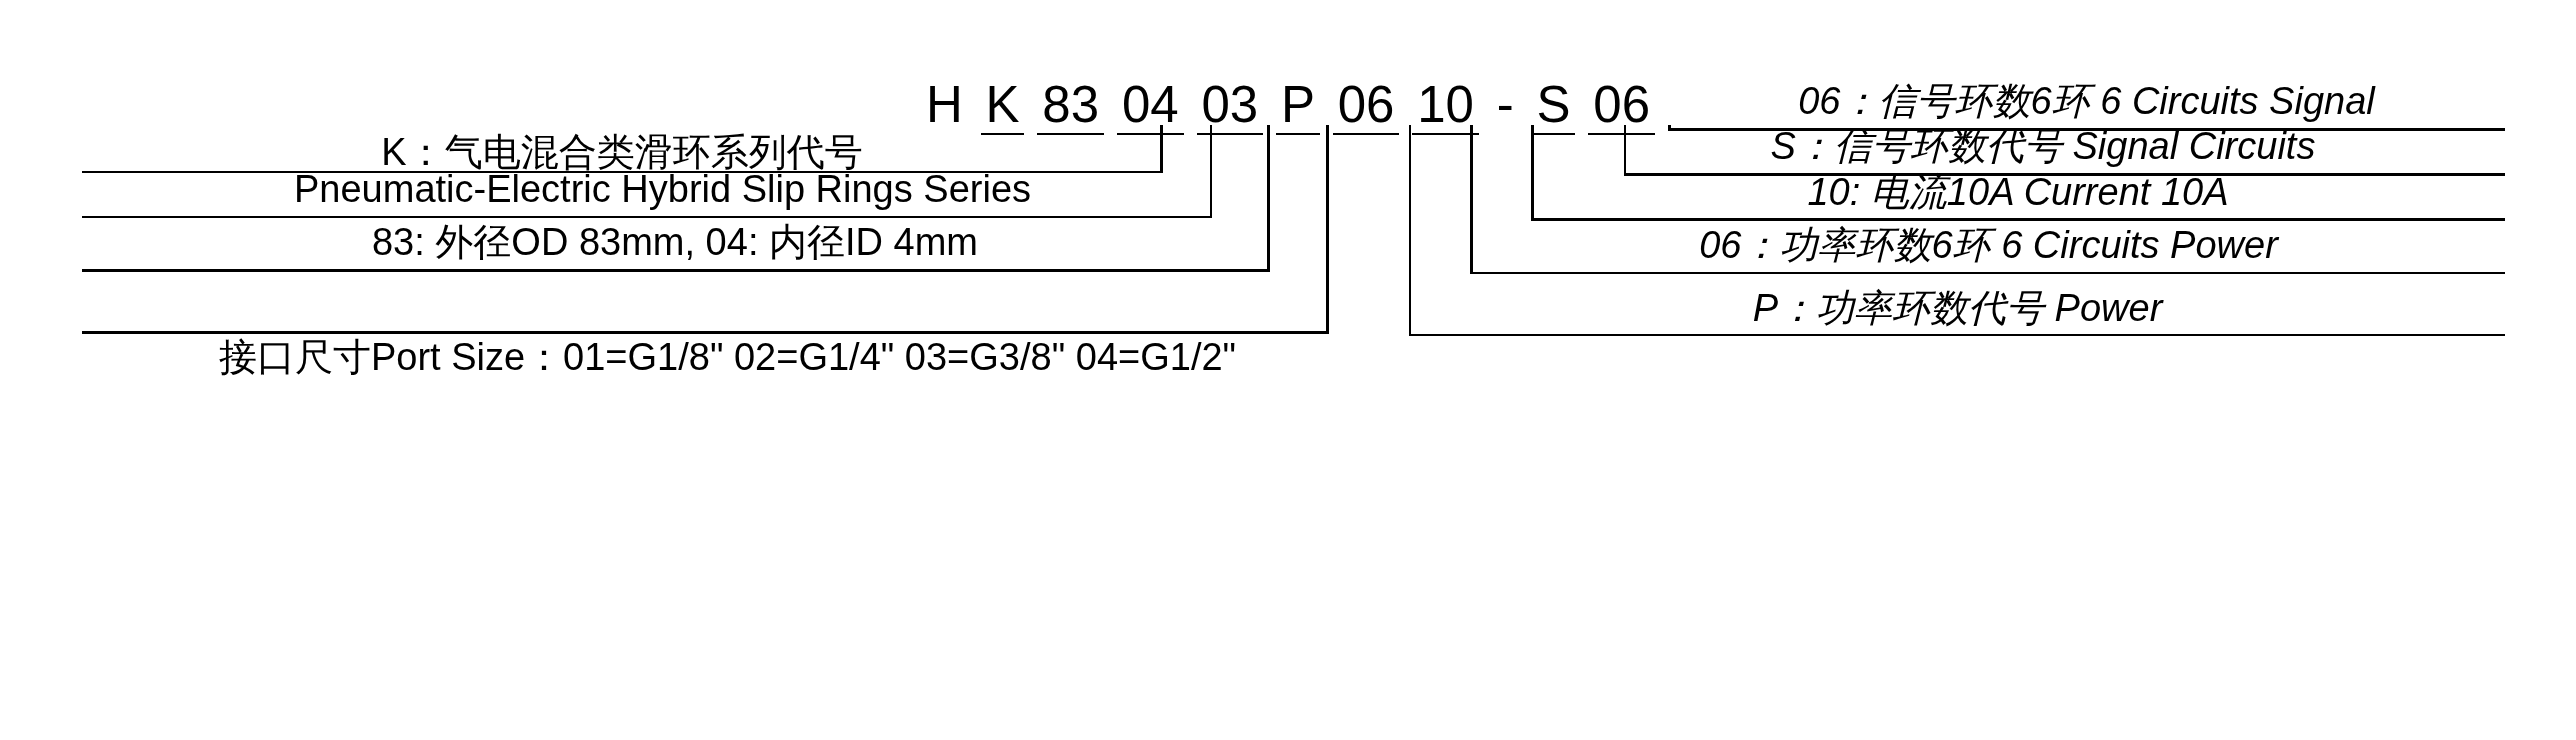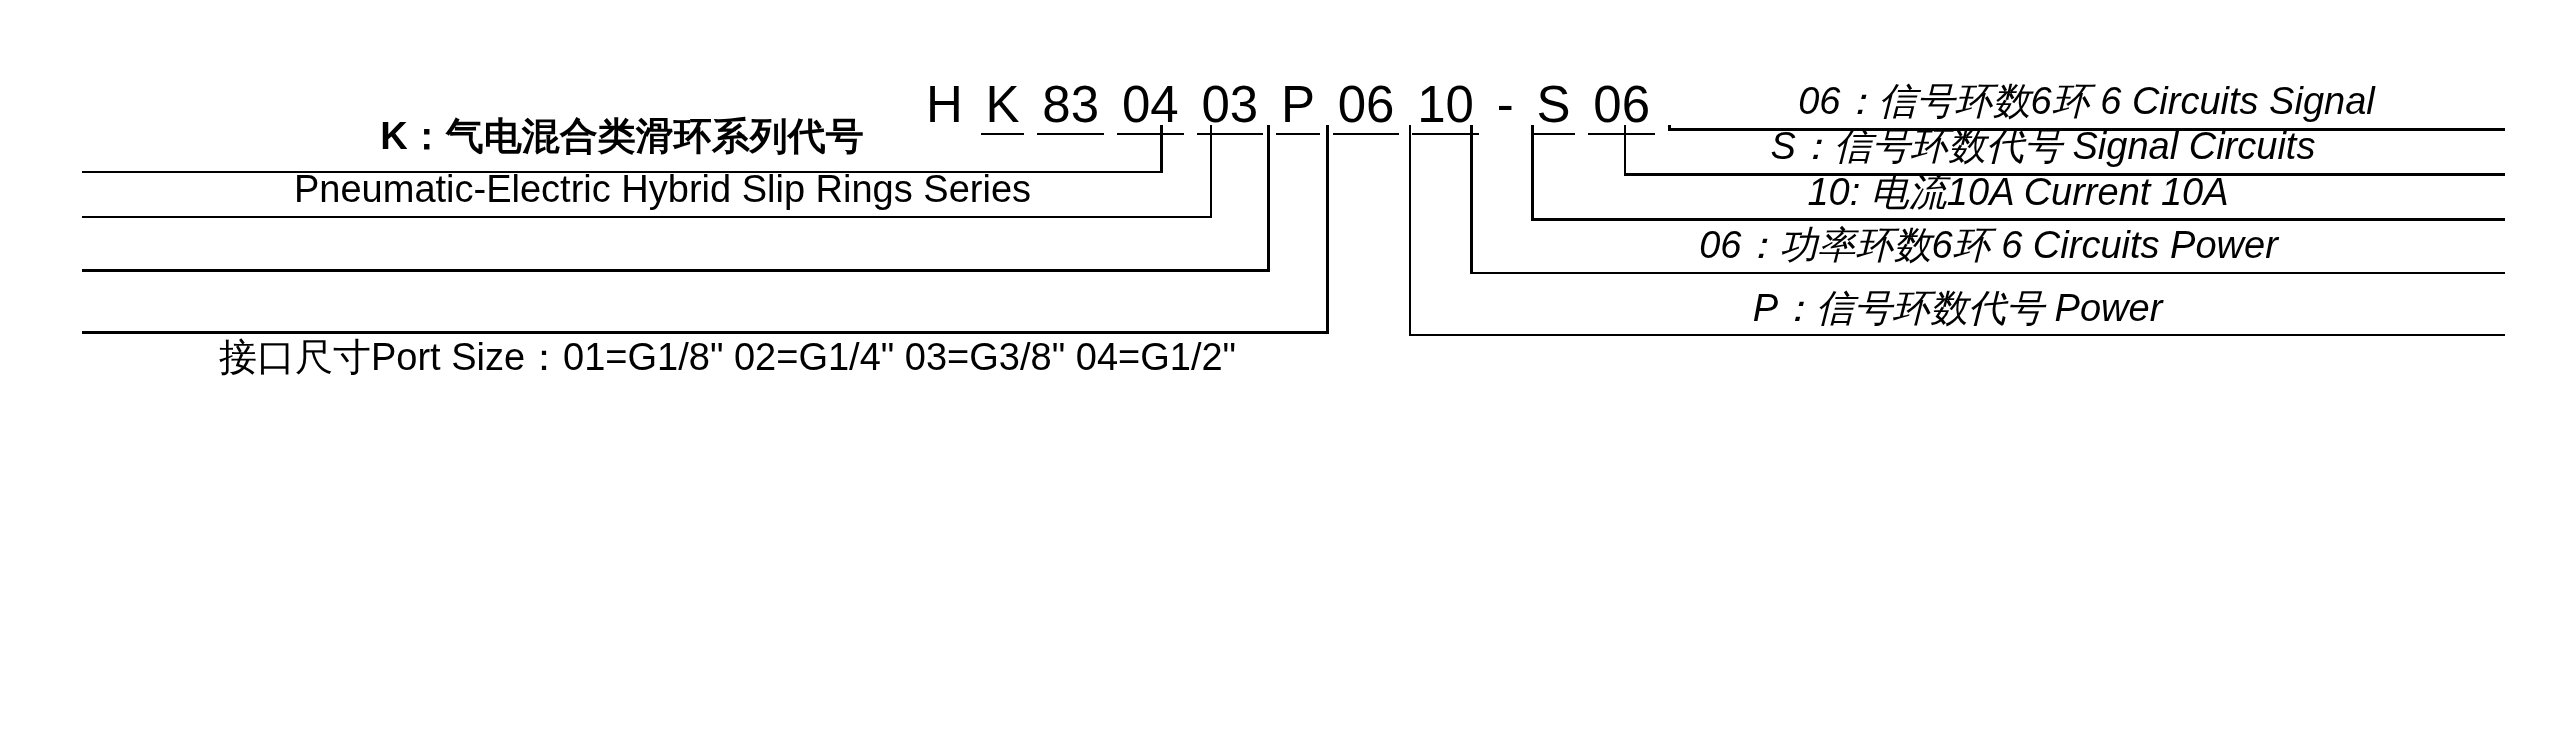--- a/index.html
+++ b/index.html
@@ -100,32 +100,33 @@
       <line x1="1795" y1="333" x2="3055" y2="333"></line>
       <line x1="1720" y1="409" x2="3055" y2="409"></line>
 
     </g>
   </svg>
 
   <div class="code-row">
     <span class="code-seg">H</span><span class="code-gap"></span><span class="code-seg u">K</span><span class="code-gap"></span><span class="code-seg u">83</span><span class="code-gap"></span><span class="code-seg u">04</span><span class="code-gap"></span><span class="code-seg u">03</span><span class="code-gap"></span><span class="code-seg u">P</span><span class="code-gap"></span><span class="code-seg u">06</span><span class="code-gap"></span><span class="code-seg u">10</span><span class="code-gap"></span><span class="code-seg">-</span><span class="code-gap"></span><span class="code-seg u">S</span><span class="code-gap"></span><span class="code-seg u">06</span>
   </div>
 
-  <div class="label left" style="left:82px; top:115px; width:1080px;font-weight:bold;">K：气电混合类滑环系列代号</div>
+  <div class="label left" style="left:82px; top:131px; width:1080px;">K：气电混合类滑环系列代号</div>
 
   <div class="label left" style="left:98px; top:168px; width:1129px;">Pneumatic-Electric Hybrid Slip Rings Series</div>
 
+  <div class="label left" style="left:82px; top:221px; width:1186px;">83: 外径OD 83mm, 04: 内径ID 4mm</div>
 
 
   <div class="label left" style="left:82px; top:336px; width:1291px;">接口尺寸Port Size：01=G1/8" 02=G1/4" 03=G3/8" 04=G1/2"</div>
 
   <div class="label right" style="left:1669px; top:80px; width:835px;">06：信号环数6环 6 Circuits Signal</div>
 
   <div class="label right" style="left:1603px; top:125px; width:880px;">S：信号环数代号 Signal Circuits</div>
 
   <div class="label right" style="left:1532px; top:171px; width:972px;">10: 电流10A  Current 10A</div>
 
   <div class="label right" style="left:1472px; top:224px; width:1033px;">06：功率环数6环  6 Circuits Power</div>
 
-  <div class="label right" style="left:1410px; top:287px; width:1095px;">P：信号环数代号 Power</div>
+  <div class="label right" style="left:1410px; top:287px; width:1095px;">P：功率环数代号 Power</div>
 
 </div>
 
 
 </body></html>

